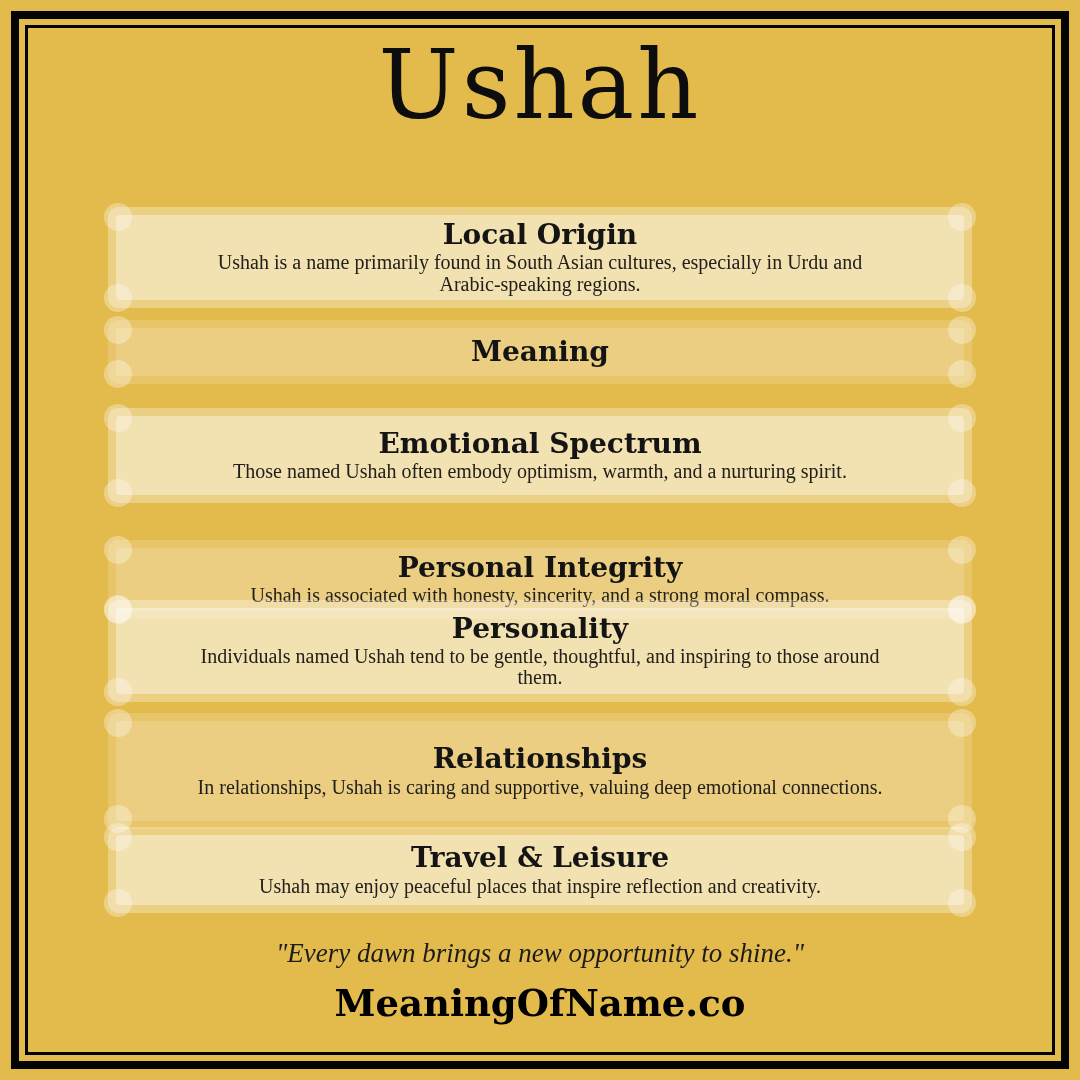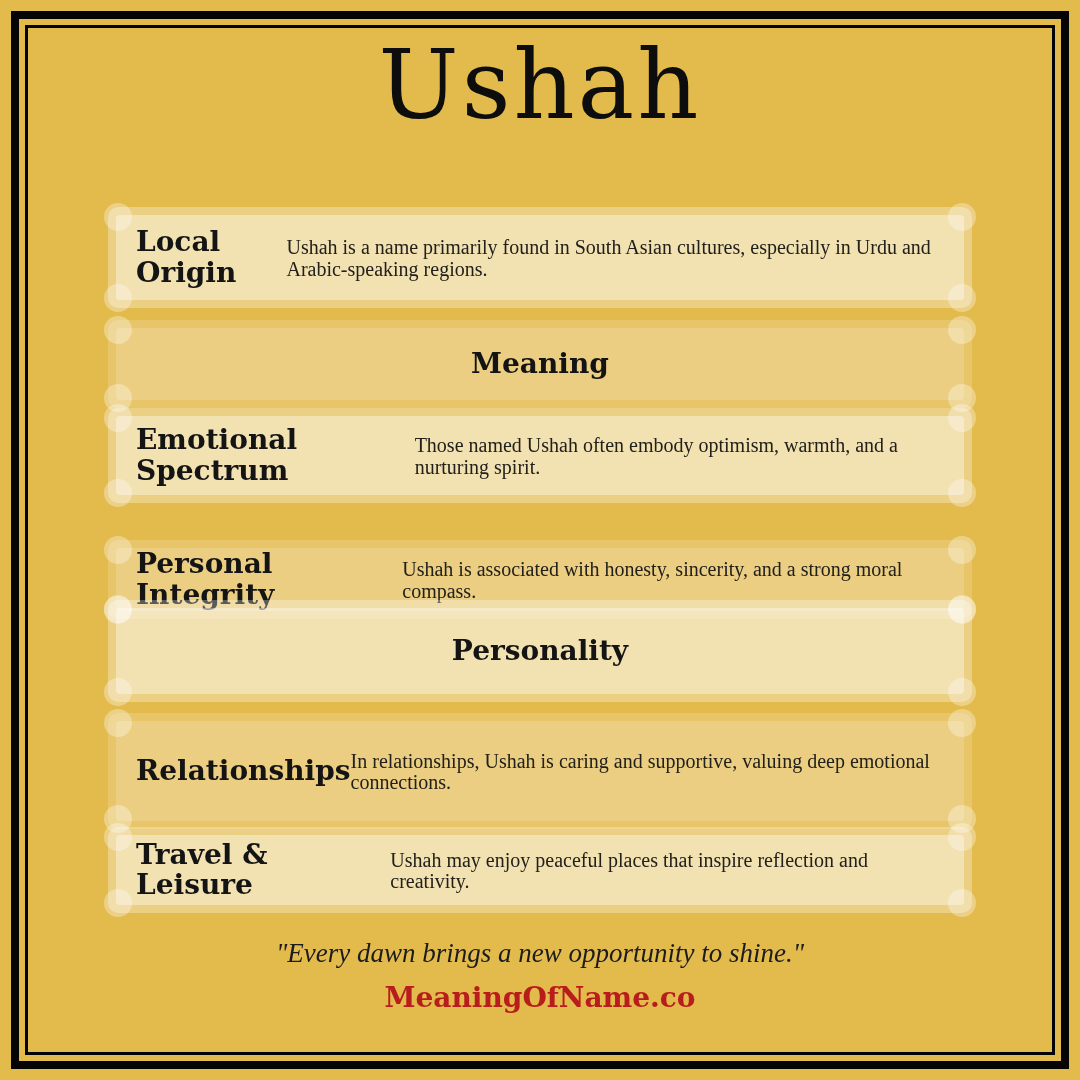--- a/index.html
+++ b/index.html
@@ -21,34 +21,34 @@
   .cards{position:absolute;inset:0;}
   .card{
     position:absolute;left:108px;width:864px;box-sizing:border-box;
     padding:8px;border-radius:10px;
     background:rgba(255,255,255,0.30);
   }
   .card.dark{background:rgba(255,255,255,0.16);}
   .card-fill{
     box-sizing:border-box;width:100%;height:100%;border-radius:4px;
     background:rgba(255,255,255,0.38);
-    display:flex;flex-direction:row;align-items:center;justify-content:center;
-    padding:2px 20px;
+    display:flex;flex-direction:column;align-items:center;justify-content:center;
+    text-align:center;padding:2px 20px;
   }
   .card.dark .card-fill{background:rgba(255,255,255,0.17);}
   .card h2{
     margin:0;font-family:"DejaVu Serif",serif;font-weight:700;
     font-size:28px;line-height:1.08;color:#141414;
   }
   .card p{
     margin:2px 0 0;max-width:700px;
     font-size:20px;line-height:1.06;color:#22201b;
   }
   .c1{top:207px;height:101px}
-  .c2{top:320px;height:88px}
+  .c2{top:320px;height:64px}
   .c3{top:408px;height:95px}
   .c4{top:540px;height:79px}
   .c5{top:600px;height:102px}
   .c6{top:713px;height:116px}
   .c7{top:827px;height:86px}
 
   .dot{
     position:absolute;width:28px;height:28px;border-radius:50%;
     background:rgba(255,255,255,0.32);
   }
@@ -56,21 +56,21 @@
   .dot.tr{top:-4px;right:-4px}
   .dot.bl{bottom:-4px;left:-4px}
   .dot.br{bottom:-4px;right:-4px}
 
   .quote{
     position:absolute;top:938px;left:0;width:100%;margin:0;text-align:center;
     font-style:italic;font-size:27px;color:#1c1c1c;
   }
   .brand{
     position:absolute;top:981px;left:0;width:100%;margin:0;text-align:center;
-    font-family:"DejaVu Serif",serif;font-weight:700;font-size:28px;color:#b91c1c;
+    font-family:"DejaVu Serif",serif;font-weight:700;font-size:37px;color:#000000;
   }
 </style>
 </head>
 <body>
 
 <div class="poster">
 
   <div class="frame outer"></div>
   <div class="frame inner"></div>
 
@@ -121,20 +121,21 @@
       </div>
     </section>
 
     <section class="card light c5">
       <span class="dot tl"></span>
       <span class="dot tr"></span>
       <span class="dot bl"></span>
       <span class="dot br"></span>
       <div class="card-fill">
         <h2>Personality</h2>
+        <p>Individuals named Ushah tend to be gentle, thoughtful, and inspiring to those around them.</p>
       </div>
     </section>
 
     <section class="card dark c6">
       <span class="dot tl"></span>
       <span class="dot tr"></span>
       <span class="dot bl"></span>
       <span class="dot br"></span>
       <div class="card-fill">
         <h2>Relationships</h2>

